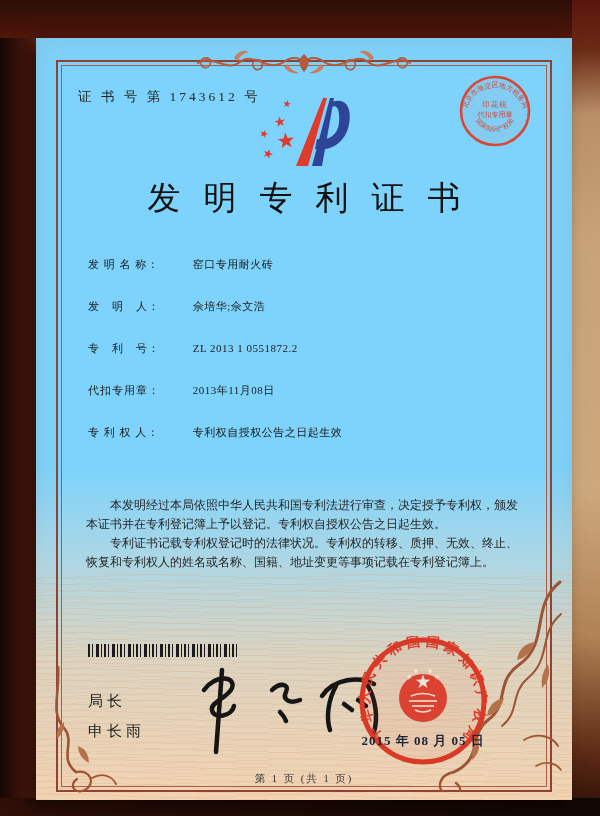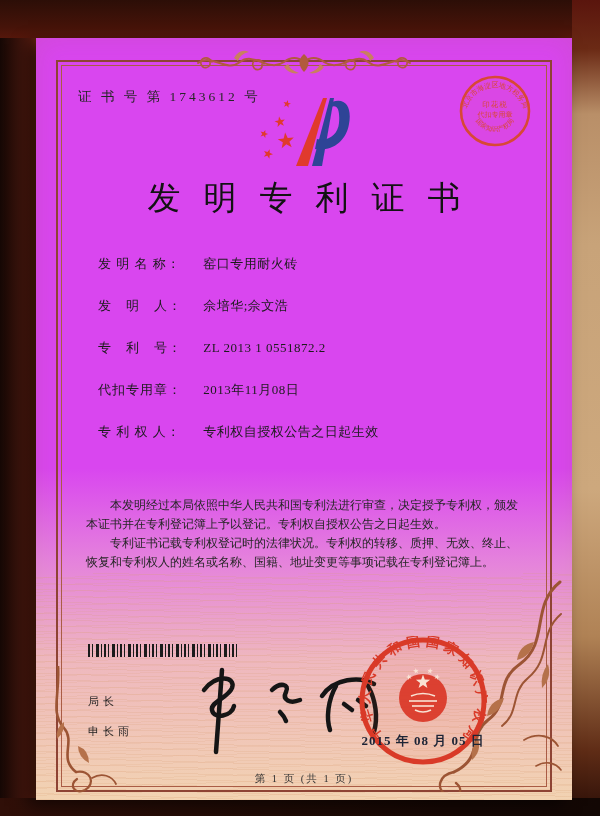--- a/index.html
+++ b/index.html
@@ -8,47 +8,47 @@
   
   .edge-left{position:absolute;left:0;top:0;width:36px;height:816px;
     background:linear-gradient(90deg,#150704,#30100a 40%,#50190e 85%,#61230f);}
   .edge-top{position:absolute;left:0;top:0;width:600px;height:38px;
     background:linear-gradient(180deg,#2c0e07,#451309 70%,#55170b);}
   .edge-right{position:absolute;left:572px;top:0;width:28px;height:816px;
     background:linear-gradient(180deg,#5a150d 0%,#6b2a15 6%,#b98f68 14%,#c8a379 30%,#cda87d 60%,#b08255 78%,#5f2c16 92%,#2a0e07 100%);}
   .edge-bottom{position:absolute;left:0;top:798px;width:600px;height:18px;
     background:linear-gradient(90deg,#300f08,#200b05 45%,#170804 75%,#120704);}
   
-  #page{position:absolute;left:36px;top:38px;width:536px;height:762px;background:#d946ef;
+  #page{position:absolute;left:36px;top:38px;width:536px;height:762px;background:#7dd3fc;
     box-shadow:-8px 6px 16px rgba(0,0,0,.55), inset 0 0 28px rgba(150,100,60,.14);}
   .pink-zone{position:absolute;left:0;right:0;top:430px;bottom:0;
     background:linear-gradient(180deg,rgba(246,222,196,0) 0%,rgba(246,220,192,.4) 28%,rgba(244,212,178,.8) 58%,#f2d3b2 100%);}
   .pink-zone .waves{position:absolute;left:0;right:0;top:105px;bottom:0;opacity:.55;
     background:repeating-linear-gradient(1.6deg,rgba(216,156,112,.34) 0 1px,rgba(255,255,255,0) 1px 6px),
                repeating-linear-gradient(-1.8deg,rgba(216,156,112,.26) 0 1px,rgba(255,255,255,0) 1px 7px);}
   .frame-outer{position:absolute;left:20px;top:22px;right:20px;bottom:8px;border:2px solid #8e4334;}
   .frame-inner{position:absolute;inset:3px;border:1px solid #aa5c45;}
   .top-ornament{position:absolute;left:50%;top:7px;transform:translateX(-50%);}
   .corner-flourish{position:absolute;}
   .fl-bl{left:12px;top:628px;}
   .fl-br{left:396px;top:542px;}
   .cert-no{position:absolute;left:42px;top:50px;font-size:13.5px;letter-spacing:3px;color:#262626;}
   .logo{position:absolute;left:210px;top:56px;}
   .title{position:absolute;left:0;right:0;top:138px;text-align:center;font-size:33px;font-weight:500;
          color:#121212;letter-spacing:23px;text-indent:23px;}
   .fields{position:absolute;left:52px;top:216px;right:16px;}
-  .field-row{line-height:20px;margin-bottom:22px;font-size:13px;color:#1c1c1c;white-space:nowrap;margin-left:10px;}
+  .field-row{line-height:20px;margin-bottom:22px;font-size:11px;color:#1c1c1c;white-space:nowrap;}
   .field-label{display:inline-block;min-width:102px;letter-spacing:1px;}
   .field-value{letter-spacing:.5px;}
   .body-text{position:absolute;left:50px;top:458px;width:442px;font-size:12px;line-height:19px;color:#262626;}
   .body-text p{margin:0;text-indent:2em;}
   .barcode{position:absolute;left:52px;top:606px;width:152px;height:13px;
     background:repeating-linear-gradient(90deg,#1b1b1b 0 2px,transparent 2px 4px,#1b1b1b 4px 5px,transparent 5px 8px,#1b1b1b 8px 11px,transparent 11px 13px,#1b1b1b 13px 14px,transparent 14px 16px);}
   .director{position:absolute;left:52px;top:648px;font-family:Liberation Sans, sans-serif;
-    font-size:11px;color:#1d1d1d;line-height:30px;letter-spacing:4px;}
+    font-size:15px;color:#1d1d1d;line-height:30px;letter-spacing:4px;}
   .signature{position:absolute;left:140px;top:618px;}
   .seal-small{position:absolute;left:422px;top:36px;}
   .seal-big{position:absolute;left:322px;top:598px;}
   .date-stamp{position:absolute;left:318px;top:694px;width:138px;text-align:center;
     font-size:13px;font-weight:700;color:#1d2436;letter-spacing:1px;}
   .footer{position:absolute;left:0;right:0;top:734px;text-align:center;font-size:10.5px;
     letter-spacing:2px;color:#333;}
   svg{display:block;}
 </style>
 </head>

